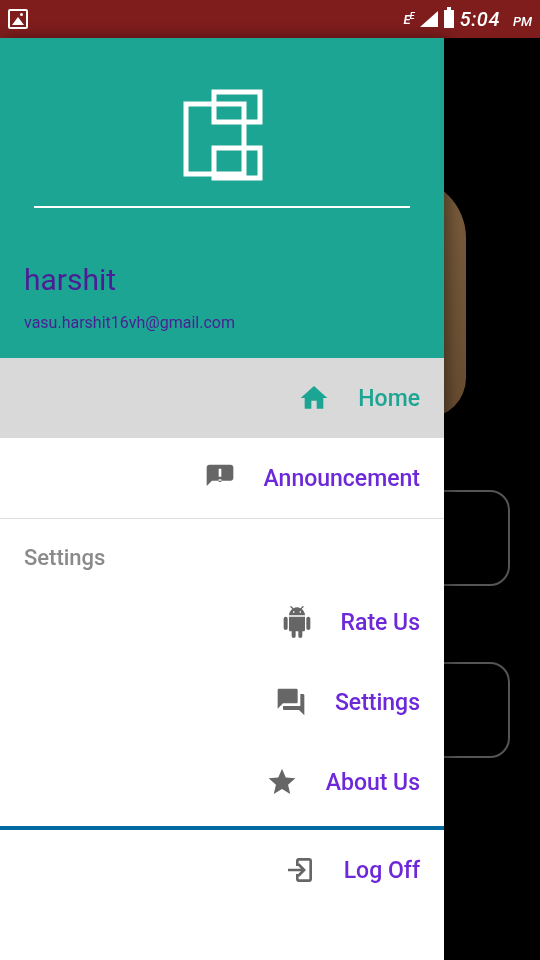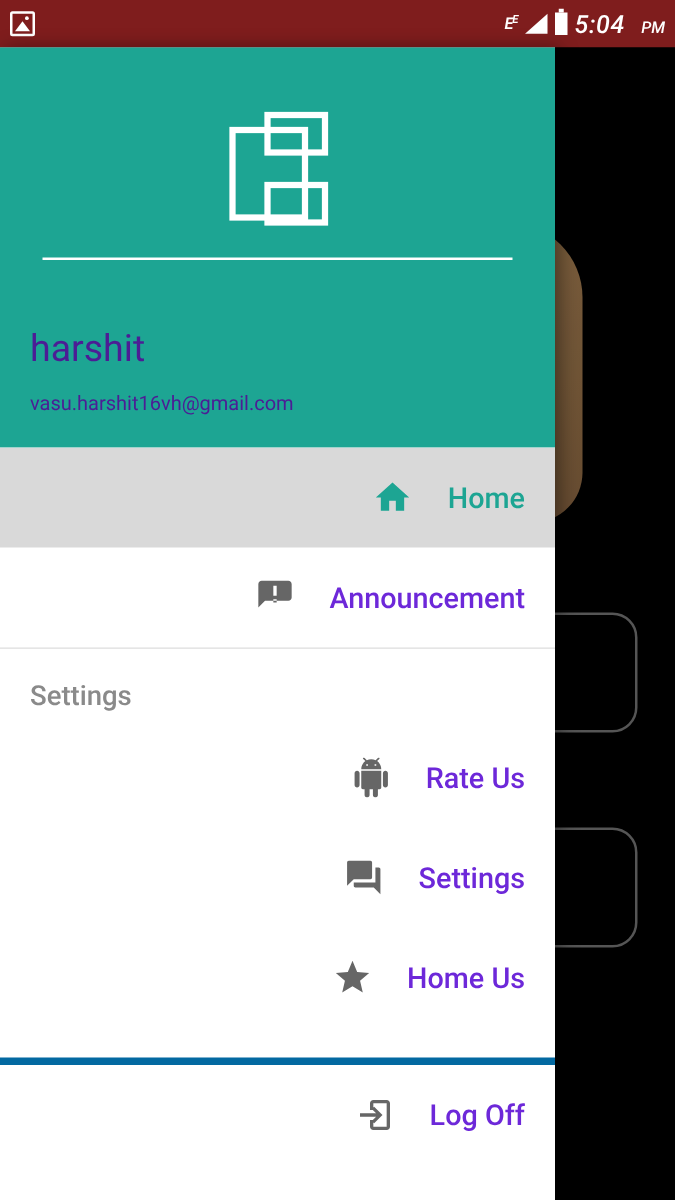--- a/index.html
+++ b/index.html
@@ -167,22 +167,22 @@
       height: 1px;
       background: #ddd;
     }
     .section-title {
       font-size: 22px;
       color: #8a8a8a;
       font-weight: 500;
       padding: 26px 24px 12px;
     }
     .log-section {
-      border-top: 6px solid #0369a1;
-      margin-top: 24px;
+      border-top: 4px solid #0369a1;
+      margin-top: 4px;
     }
     .picture-icon {
       width: 20px; height: 20px;
       border: 2px solid #fff;
       border-radius: 2px;
       position: relative;
     }
     .picture-icon::after {
       content: "";
       position: absolute;
@@ -283,21 +283,21 @@
       </span>
       <span class="menu-label">Settings</span>
     </div>
 
     <div class="menu-item">
       <span class="menu-icon">
         <svg width="32" height="32" viewBox="0 0 24 24" fill="currentColor">
             <path d="M12 17.27L18.18 21l-1.64-7.03L22 9.24l-7.19-.61L12 2 9.19 8.63 2 9.24l5.46 4.73L5.82 21z"></path>
           </svg>
       </span>
-      <span class="menu-label">Home Us</span>
+      <span class="menu-label">About Us</span>
     </div>
 
     <div class="log-section">
       <div class="menu-item">
         <span class="menu-icon">
           <svg width="32" height="32" viewBox="0 0 24 24" fill="currentColor">
               <path d="M10.09 15.59L11.5 17l5-5-5-5-1.41 1.41L12.67 11H3v2h9.67l-2.58 2.59zM19 3h-8c-1.1 0-2 .9-2 2v4h2V5h8v14h-8v-4H9v4c0 1.1.9 2 2 2h8c1.1 0 2-.9 2-2V5c0-1.1-.9-2-2-2z"></path>
             </svg>
         </span>
         <span class="menu-label">Log Off</span>

